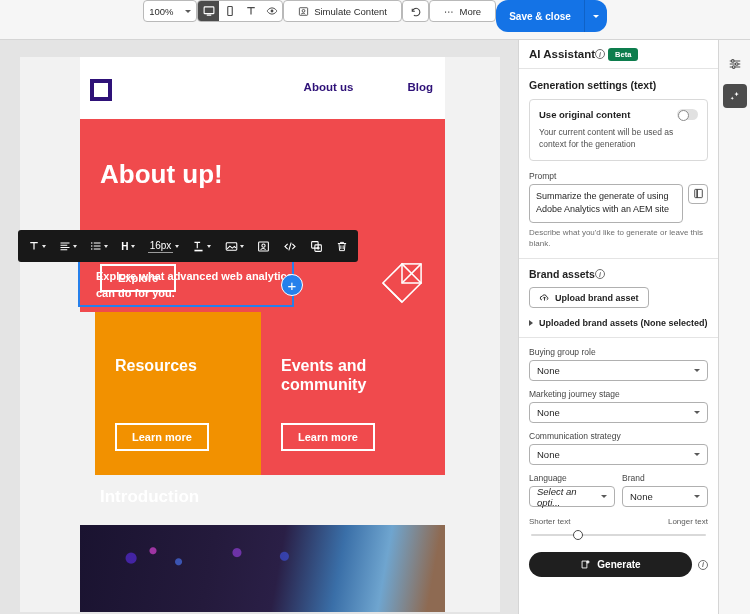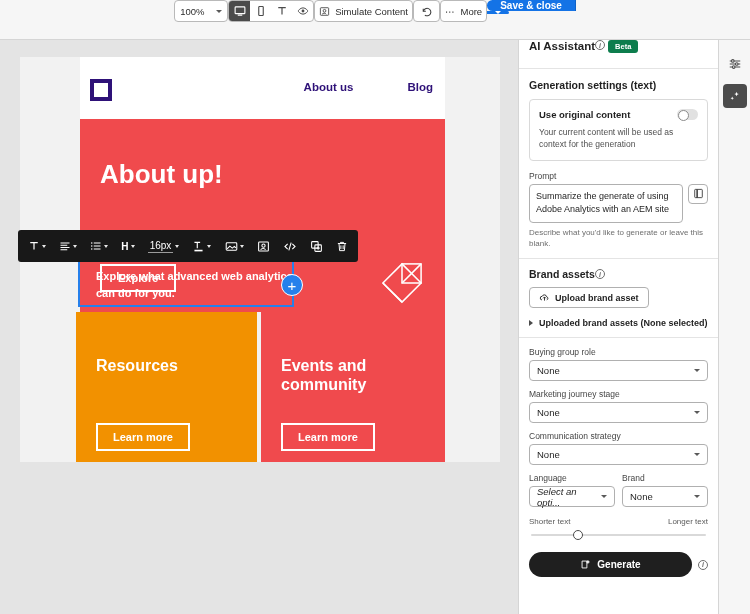--- a/index.html
+++ b/index.html
@@ -40,28 +40,28 @@
   }
   .seg-btn {
     width: 21px; height: 20px;
     display: flex; align-items: center; justify-content: center;
     color: #4b4b4b;
   }
   .seg-btn.active { background: #4b4b4b; color: #fff; }
 
   .pill {
     display: flex; align-items: center; gap: 5px;
-    height: 22px; padding: 0 4px;
+    height: 22px; padding: 0 14px;
     border: 1px solid #b9b9b9; border-radius: 4px;
     background: #fff; font-size: 9.5px; color: #2c2c2c;
     white-space: nowrap;
   }
   .pill.icon-only { padding: 0 6px; }
 
-  .save-wrap { display: flex; align-items: stretch; height: 32px; flex-direction: column; }
+  .save-wrap { display: flex; align-items: stretch; height: 32px; }
   .save-btn {
     background: #1473e6; color: #fff;
     font-size: 10px; font-weight: bold;
     padding: 0 13px;
     border-radius: 12px 0 0 12px;
     display: flex; align-items: center;
     border-right: 1px solid #0f62c7;
   }
   .save-caret {
     background: #1473e6; color: #fff;
@@ -71,21 +71,21 @@
   .chev-w {
     width: 0; height: 0;
     border-left: 3.2px solid transparent;
     border-right: 3.2px solid transparent;
     border-top: 3.8px solid #fff;
   }
 
   
   .canvas {
     position: absolute; top: 40px; left: 0;
-    width: 518px; height: 422px;
+    width: 518px; height: 572px;
     background: #e4e4e4;
     overflow: hidden;
   }
   .page {
     position: absolute; top: 17px; left: 20px;
     width: 480px; height: 560px;
     background: #f2f2f2;
   }
   .site-head {
     position: absolute; top: 0; left: 60px;
@@ -116,21 +116,21 @@
     width: 42px; height: 42px;
   }
   .explore-btn {
     position: absolute; left: 20px; top: 145px;
     border: 2px solid #fff; color: #fff;
     font-size: 11px; font-weight: bold;
     padding: 6px 16px;
   }
 
   .tile-orange {
-    position: absolute; top: 255px; left: 56px;
+    position: absolute; top: 255px; left: 75px;
     width: 181px; height: 163px; background: #f29100;
   }
   .tile-red {
     position: absolute; top: 255px; left: 241px;
     width: 184px; height: 163px; background: #f04a4d;
   }
   .tile-h {
     position: absolute; left: 20px; top: 44px;
     font-size: 16px; font-weight: bold; color: #fff;
     line-height: 1.2;
@@ -225,21 +225,21 @@
   }
   .rail-btn.active { background: #4b4b4b; color: #fff; }
 
   .panel {
     position: absolute; top: 40px; right: 32px;
     width: 200px; height: 574px;
     background: #fff; border-left: 1px solid #d5d5d5;
     overflow: hidden;
   }
   .panel-head {
-    height: 29px; display: flex; align-items: flex-start; gap: 0;
+    height: 29px; display: flex; align-items: center; gap: 0;
     padding: 0 10px; border-bottom: 1px solid #e4e4e4;
   }
   .panel-title { font-size: 11.5px; font-weight: bold; color: #1f1f1f; }
   .info-i {
     width: 10px; height: 10px; border-radius: 50%;
     border: 1px solid #6e6e6e; color: #6e6e6e;
     font-size: 7px; display: flex; align-items: center;
     justify-content: center; font-style: italic; font-weight: bold;
   }
   .beta {

